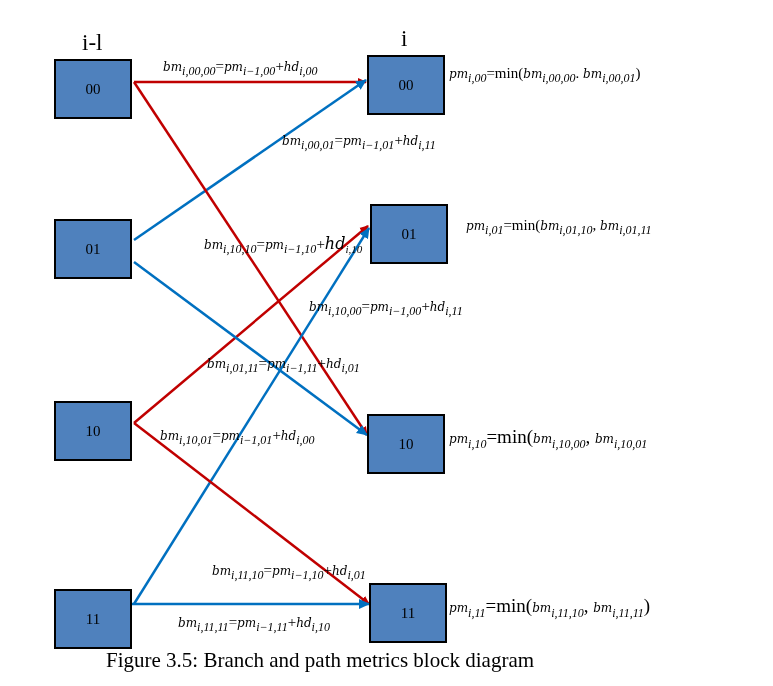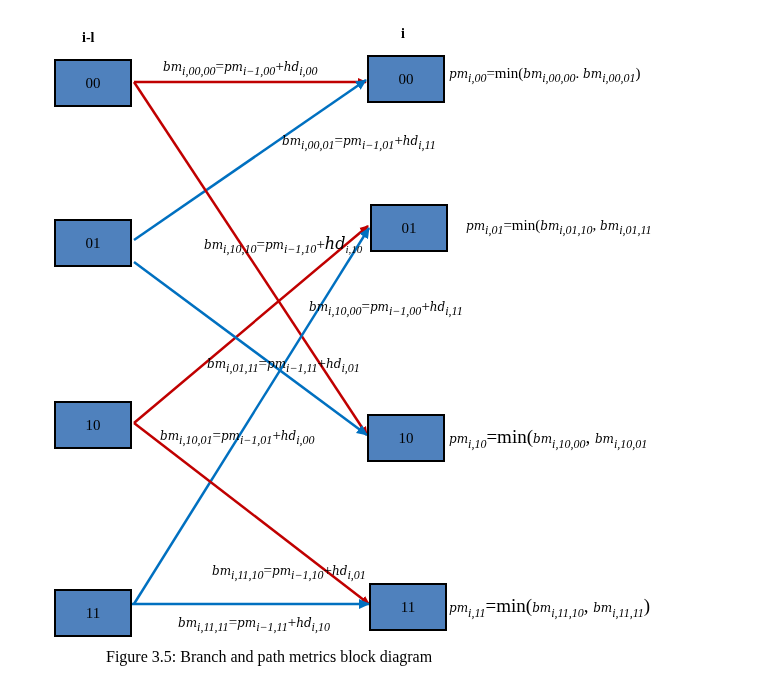--- a/index.html
+++ b/index.html
@@ -1,27 +1,27 @@
 <!DOCTYPE html>
 <html><head>
   <meta charset="utf-8">
   <style>
     html, body { margin: 0; padding: 0; background: #ffffff; }
     body { width: 773px; height: 686px; position: relative; overflow: hidden;
            font-family: "Liberation Serif", serif; color: #000; }
     #canvas { position: absolute; left: 0; top: 0; width: 773px; height: 686px; }
-    .col-label { position: absolute; font-weight: bold; font-size: 14px; }
-    .node { position: absolute; width: 78px; height: 48px; background: #4f81bd;
+    .col-label { position: absolute; font-weight: normal; font-size: 23px; }
+    .node { position: absolute; width: 78px; height: 60px; background: #4f81bd;
             border: 2px solid #000; box-sizing: border-box; display: flex;
             align-items: center; justify-content: center; font-size: 15px; }
     .eq { position: absolute; font-family: "Liberation Serif", serif; font-size: 15px;
           white-space: nowrap; }
     .eq i { font-style: italic; font-family: "DejaVu Serif", serif; font-size: 12px; }
     .eq sub { font-size: 12px; font-style: italic; }
-    .caption { position: absolute; left: 106px; top: 648px; font-size: 16px; text-align: right; }
+    .caption { position: absolute; left: 106px; top: 648px; font-size: 21px; text-align: right; }
   </style>
 </head>
 <body>
 
 <svg id="canvas" width="773" height="686" viewBox="0 0 773 686">
   <defs>
     <marker id="arr-red" markerWidth="10" markerHeight="10" refX="8" refY="5" orient="auto" markerUnits="userSpaceOnUse">
       <path d="M0,1 L9,5 L0,9 z" fill="#c00000"></path>
     </marker>
     <marker id="arr-blue" markerWidth="12" markerHeight="12" refX="10" refY="6" orient="auto" markerUnits="userSpaceOnUse">

